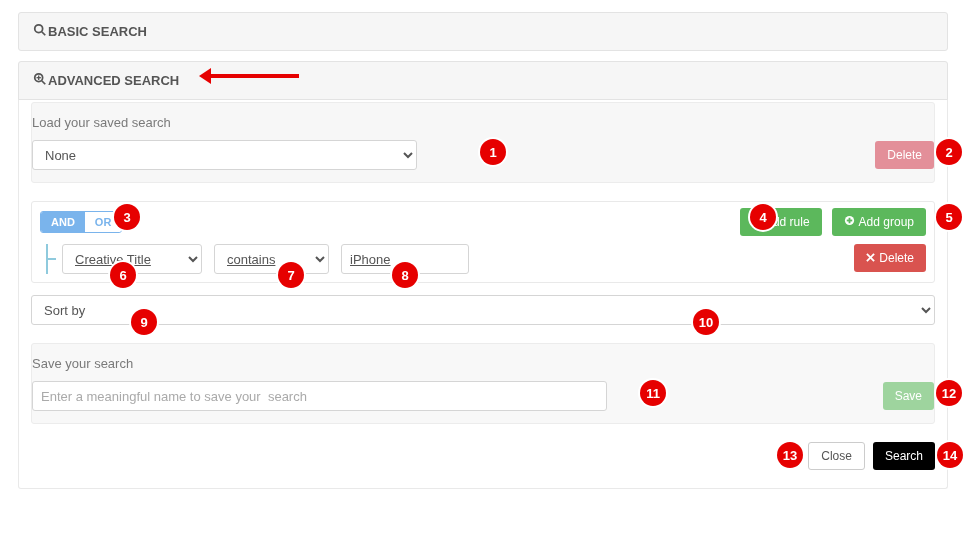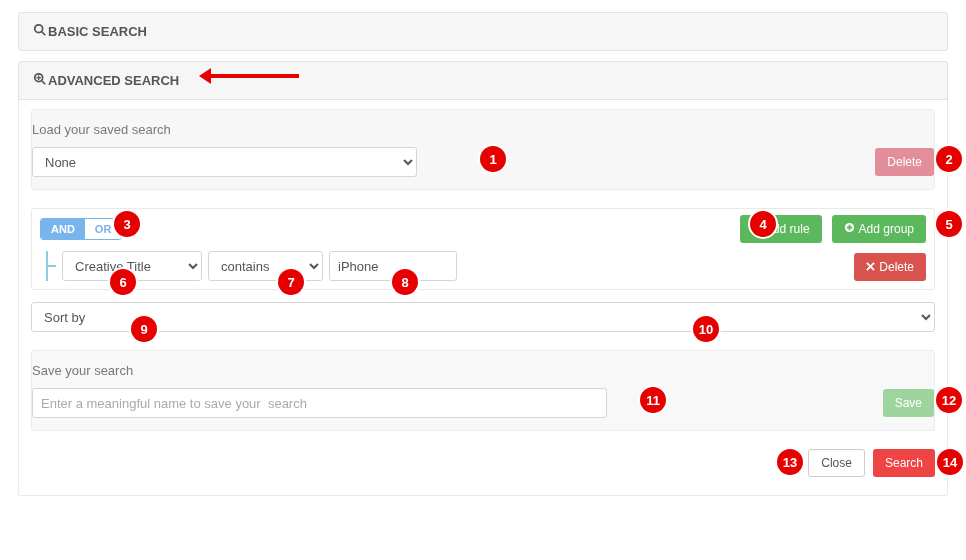--- a/index.html
+++ b/index.html
@@ -88,21 +88,21 @@
       color: #fff;
       display: inline-flex;
       align-items: center;
       gap: 4px;
       height: 28px;
     }
     .btn-pink { background: #e38f99; }
     .btn-red { background: #d9534f; }
     .btn-green { background: #5cb85c; }
     .btn-green-light { background: #9ed49e; }
-    .btn-teal { background: #ef4444; }
+    .btn-teal { background: #000000; }
     .btn-default {
       background: #fff;
       color: #555;
       border: 1px solid #ccc;
     }
     .query-box {
       border: 1px solid #e9e9e9;
       border-radius: 3px;
       padding: 6px 8px 8px 8px;
       margin-bottom: 12px;
@@ -129,26 +129,27 @@
       color: #fff;
     }
     .top-row {
       display: flex;
       justify-content: space-between;
       align-items: center;
       margin-bottom: 8px;
     }
     .rule-row {
       display: flex;
-      align-items: flex-end;
-      gap: 6px;
+      align-items: flex-start;
+      gap: 12px;
       padding-left: 14px;
       border-left: 2px solid #8fcadd;
       margin-left: 6px;
       position: relative;
+      text-decoration: underline;
     }
     .rule-row::before {
       content: "";
       position: absolute;
       left: -2px;
       top: 14px;
       width: 10px;
       height: 2px;
       background: #8fcadd;
     }
@@ -205,21 +206,21 @@
 <div class="panel-header">
   <span class="icon-search">
     <svg width="14" height="14" viewBox="0 0 16 16">
         <circle cx="6.5" cy="6.5" r="4.5" fill="none" stroke="#555" stroke-width="2"></circle>
         <line x1="10" y1="10" x2="14" y2="14" stroke="#555" stroke-width="2"></line>
       </svg>
   </span>
   <span class="title">BASIC SEARCH</span>
 </div>
 
-<div class="panel-header relholder" style="margin-bottom:7px; border-radius:3px 3px 0 0;text-align:center;">
+<div class="panel-header relholder" style="margin-bottom:0; border-radius:3px 3px 0 0;text-align:center;">
   <span class="icon-zoom">
     <svg width="14" height="14" viewBox="0 0 16 16">
         <circle cx="6.5" cy="6.5" r="4.5" fill="none" stroke="#555" stroke-width="2"></circle>
         <line x1="10" y1="10" x2="14" y2="14" stroke="#555" stroke-width="2"></line>
         <line x1="6.5" y1="4" x2="6.5" y2="9" stroke="#555" stroke-width="1.5"></line>
         <line x1="4" y1="6.5" x2="9" y2="6.5" stroke="#555" stroke-width="1.5"></line>
       </svg>
   </span>
   <span class="title">ADVANCED SEARCH</span>
   <div class="arrow"></div>

